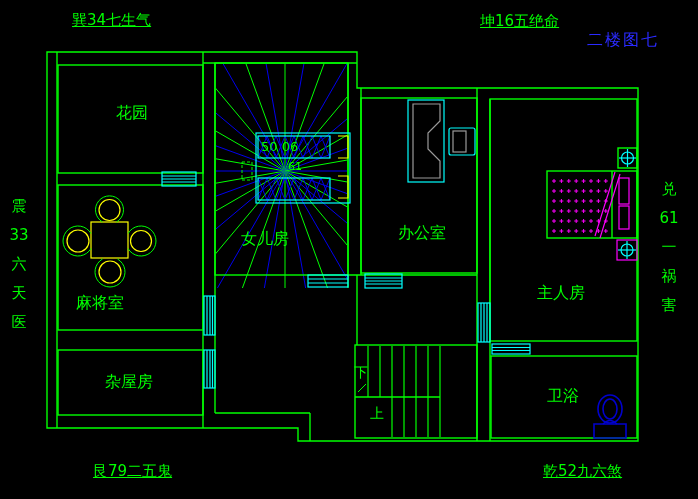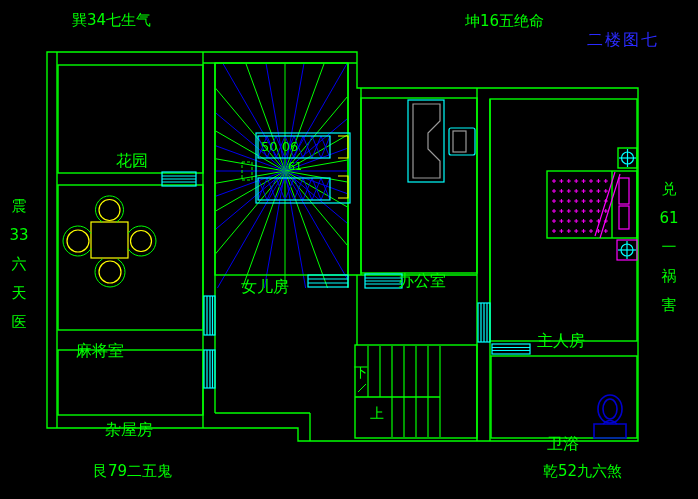--- a/index.html
+++ b/index.html
@@ -5,21 +5,21 @@
   :root{
     --bg:#000000; --line:#00ff00; --window:#00ffff; --blue:#0000ee;
     --yellow:#ffff00; --magenta:#ff00ff; --gray:#9a9a9a; --title:#2a2aff; --toilet:#0000cd;
   }
   html,body{margin:0;padding:0;background:#222;}
   #stage{
     position:relative;width:698px;height:499px;background:var(--bg);
     font-family:"DejaVu Sans",sans-serif;overflow:hidden;
   }
   .lbl{position:absolute;color:var(--line);white-space:nowrap;line-height:1.1;}
-  .f15{font-size:15px;} .f16{font-size:16px;margin-top:48px;} .f14{font-size:14px;}
+  .f15{font-size:15px;text-decoration:underline;} .f16{font-size:16px;} .f14{font-size:14px;}
   .f11{font-size:11px;} .f9{font-size:13px;}
   .title-txt{color:var(--title);font-size:16px;letter-spacing:2px;text-align:center;}
   .vcol{position:absolute;width:26px;text-align:center;color:var(--line);font-size:15px;}
   .vcol div{height:29px;}
   svg{position:absolute;left:0;top:0;}
   .ln{stroke:var(--line);fill:none;stroke-width:1.4;}
   .lnthin{stroke:var(--line);fill:none;stroke-width:1;}
   .cy{stroke:var(--window);fill:none;stroke-width:1.2;}
   .yw{stroke:var(--yellow);fill:none;stroke-width:1.2;}
   .mg{stroke:var(--magenta);fill:none;stroke-width:1.2;}
@@ -351,21 +351,21 @@
 
     <g>
       <ellipse class="tl" cx="610" cy="409" rx="12" ry="14"></ellipse>
       <ellipse class="tl" cx="610" cy="409" rx="7" ry="10"></ellipse>
       <path class="tl" d="M594,438 V424 H626 V438 Z"></path>
       <path class="tl" d="M603,424 Q610,417 617,424"></path>
     </g>
   </svg>
 
   <div class="lbl f15" style="left:72px;top:12px">巽34七生气</div>
-  <div class="lbl f15" style="left:465px;top:13px">坤16五绝命</div>
+  <div class="lbl f15" style="left:480px;top:13px">坤16五绝命</div>
   <div class="lbl title-txt" style="left:587px;top:31px">二楼图七</div>
 
   <div class="vcol" style="left:6px;top:197px">
     <div>震</div>
     <div>33</div>
     <div>六</div>
     <div>天</div>
     <div>医</div>
   </div>
 

